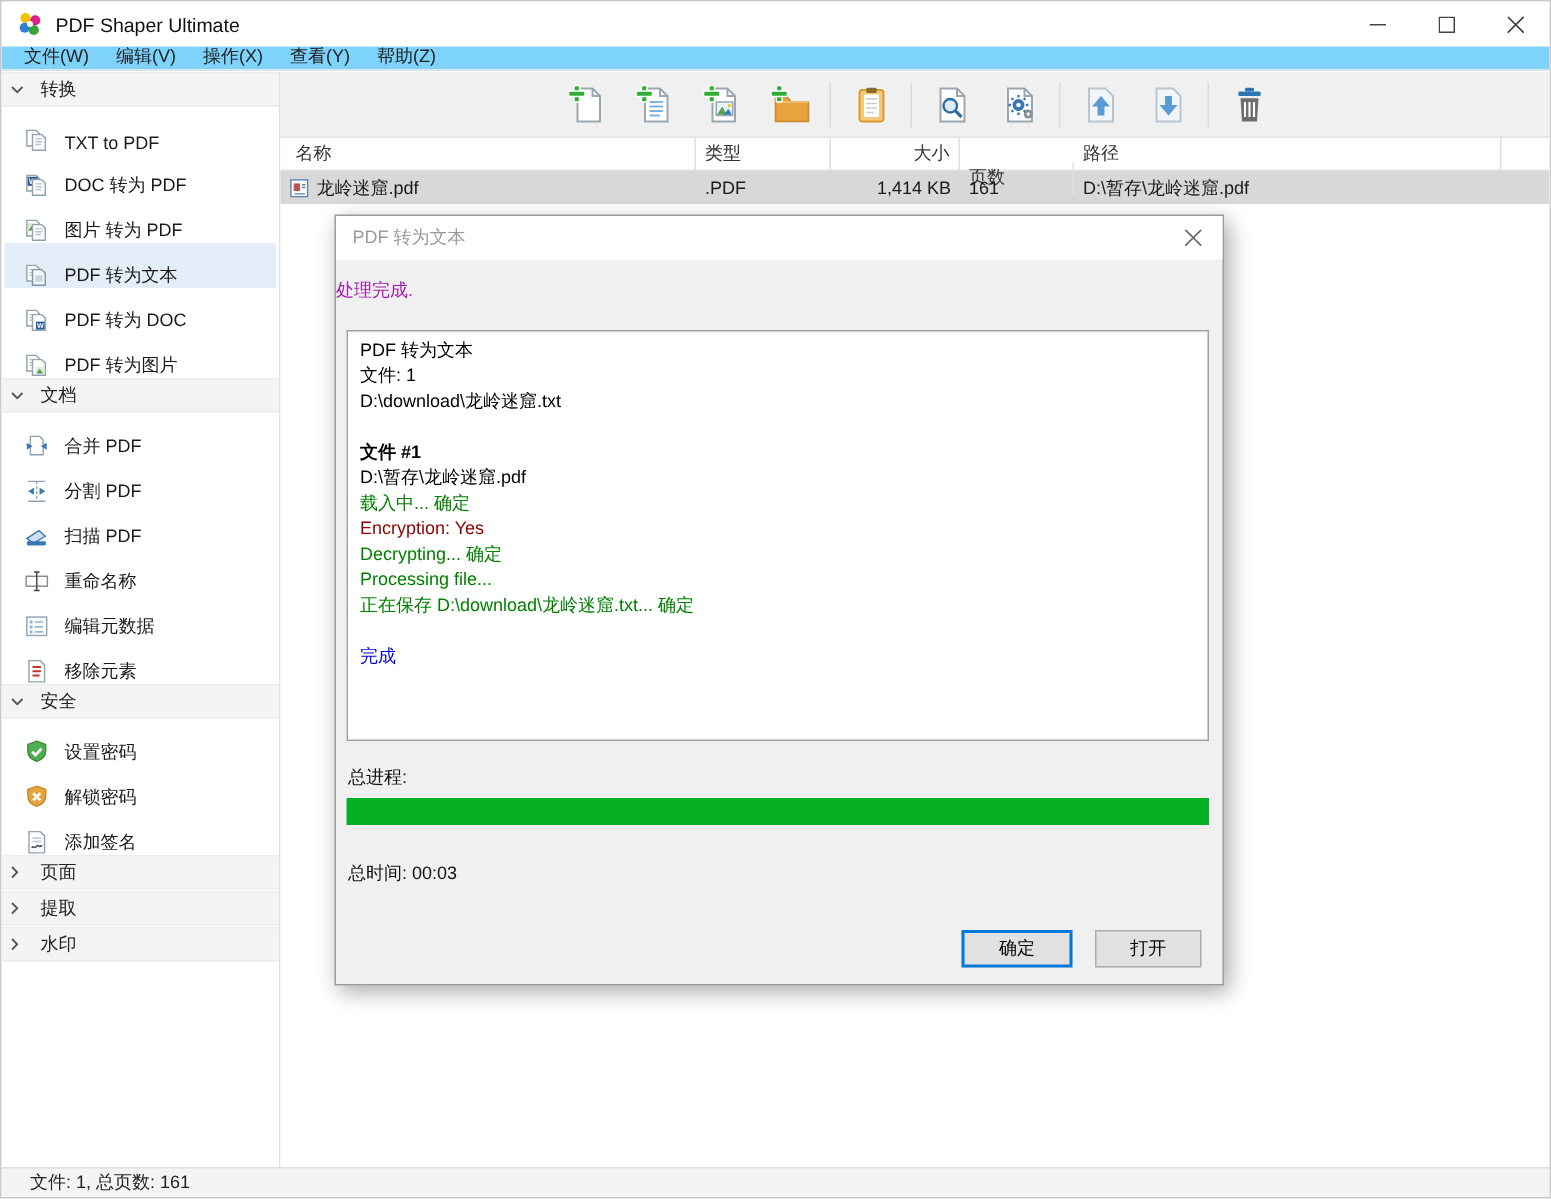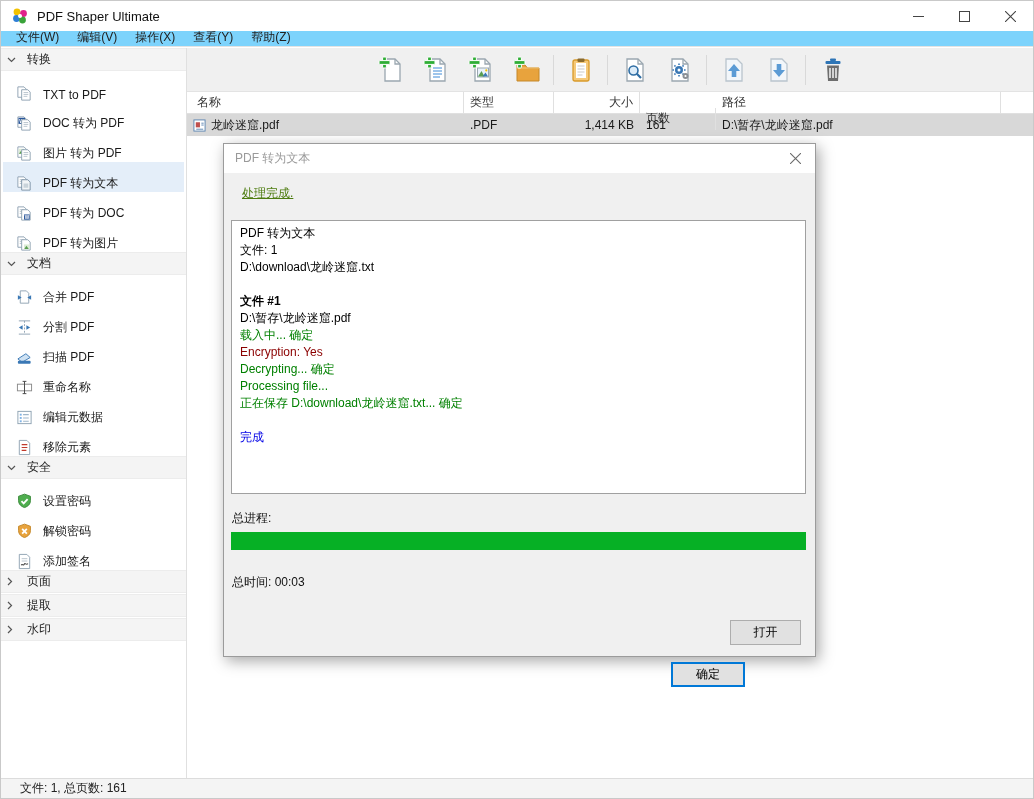--- a/index.html
+++ b/index.html
@@ -56,35 +56,35 @@
   
   .statusbar { position:absolute; left:0; right:0; bottom:0; height:20px; background:#f4f4f4;
                border-top:1px solid #dcdcdc; display:flex; align-items:center; padding-left:19px; color:#222; }
   
   .dialog { position:absolute; left:222px; top:142px; width:593px; height:514px;
             background:#f0f0f0; border:1px solid #9b9b9b; box-shadow:3px 4px 14px rgba(0,0,0,.35); z-index:10; }
   .dlg-titlebar { height:29px; background:#fff; display:flex; align-items:center; padding-left:11px; }
   .dlg-title { color:#9a9a9a; font-size:12px; }
   .dlg-close { margin-left:auto; width:40px; height:29px; display:flex; align-items:center;
                justify-content:center; color:#6a6a6a; font-size:14px; }
-  .dlg-status { position:absolute; left:18px; top:41px; color:#4d7c0f;text-decoration:underline; }
+  .dlg-status { position:absolute; left:0; top:41px; color:#a21caf; }
   .log-box { position:absolute; left:7px; top:76px; width:575px; height:274px; background:#fff;
              border:1px solid #a0a0a0; padding:4px 8px; overflow:hidden; }
   .log-line { line-height:17px; min-height:17px; white-space:pre; color:#000; }
   .log-green { color:#008000; }
   .log-red { color:#8b0000; }
   .log-blue { color:#0000e6; }
   .log-bold { font-weight:bold; }
   .prog-label { position:absolute; left:8px; top:366px; color:#111; }
   .prog-bar { position:absolute; left:7px; top:388px; width:575px; height:18px; background:#e6e6e6; }
   .prog-fill { height:100%; background:#06b025; }
   .time-label { position:absolute; left:8px; top:430px; color:#111; }
   .dlg-btn { position:absolute; top:476px; height:25px; background:#e1e1e1; border:1px solid #adadad;
              display:flex; align-items:center; justify-content:center; font-size:12px; color:#000; }
-  .btn-ok { left:447px; width:74px; border:2px solid #0078d7;margin-top:42px; }
+  .btn-ok { left:417px; width:74px; border:2px solid #0078d7; }
   .btn-open { left:506px; width:71px; }
 </style>
 </head>
 <body>
 
 <div class="titlebar">
   <svg class="app-icon" viewBox="0 0 18 18">
     <circle cx="6" cy="5" r="3.4" fill="#f2c200"></circle>
     <circle cx="12.5" cy="6.5" r="3.4" fill="#e0218a"></circle>
     <circle cx="5.5" cy="11.5" r="3.4" fill="#2f7fd6"></circle>

